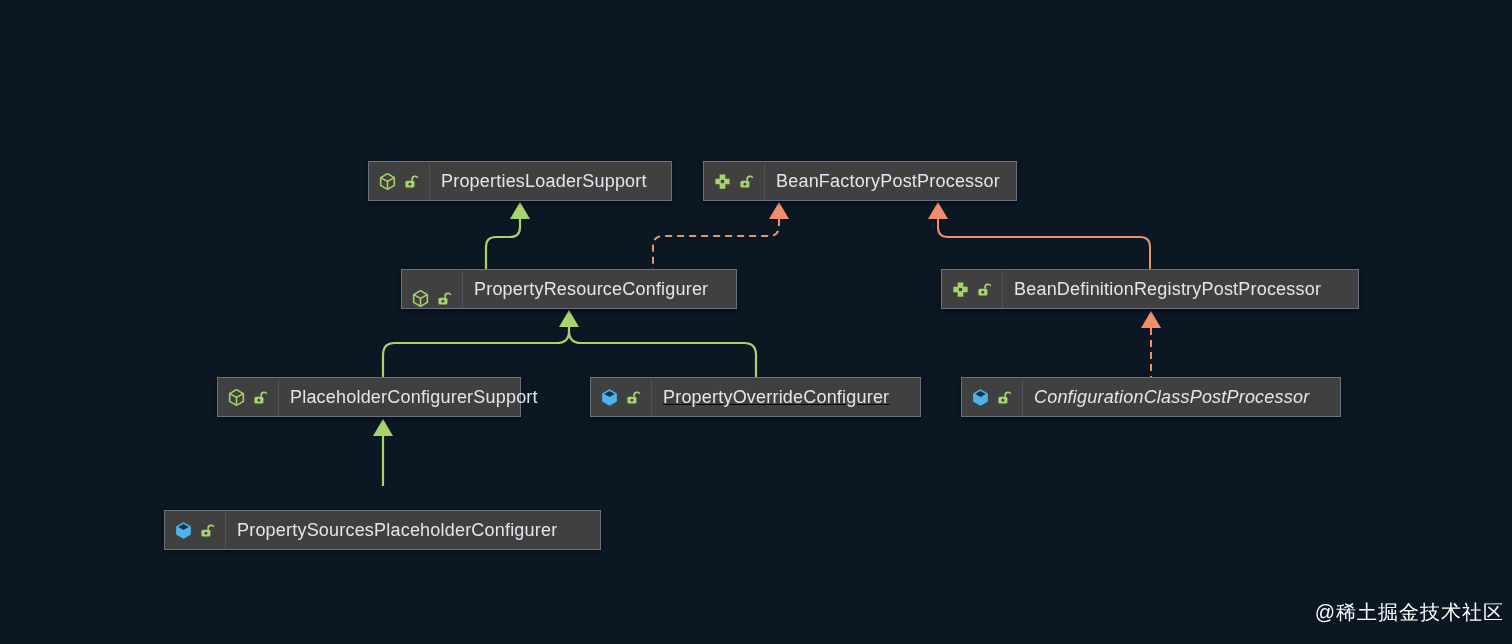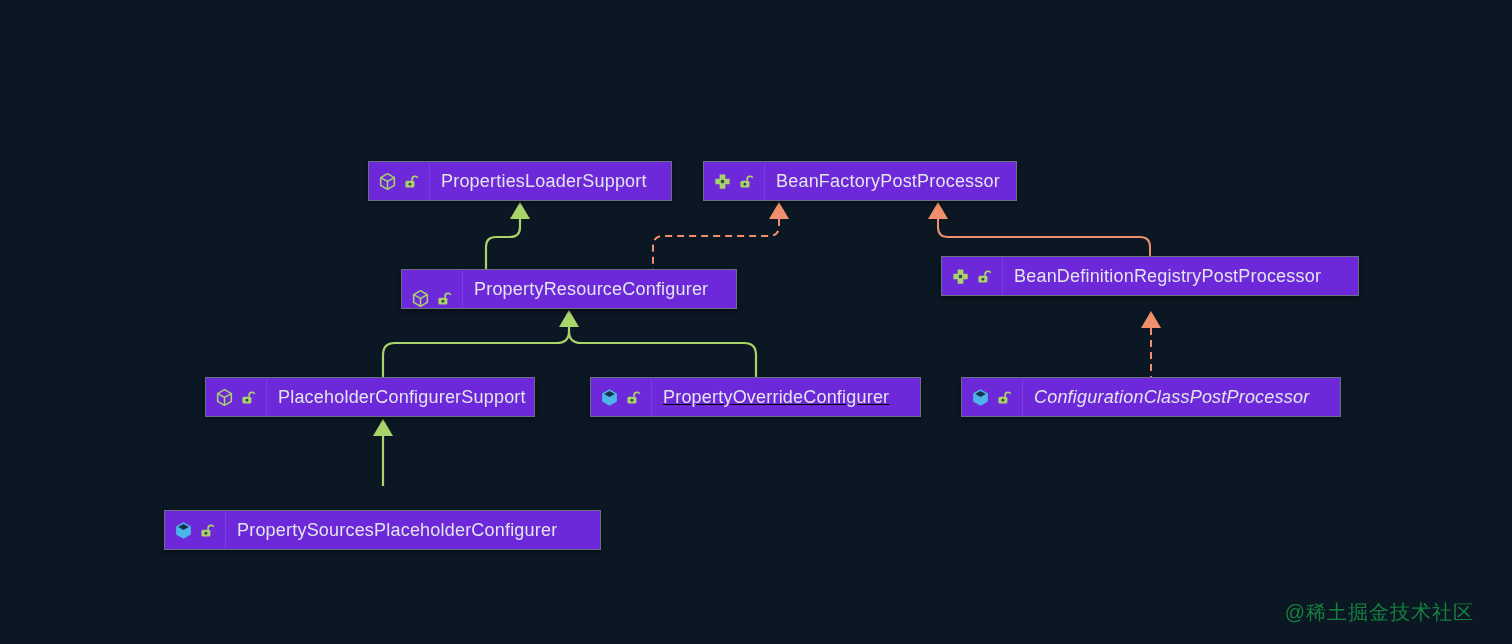--- a/index.html
+++ b/index.html
@@ -8,44 +8,44 @@
     width:1512px;height:644px;
     background:#0c1724;
     overflow:hidden;
     font-family:"Liberation Sans",sans-serif;
   }
   #edges{position:absolute;left:0;top:0;width:1512px;height:644px;pointer-events:none;}
   .node{
     position:absolute;
     box-sizing:border-box;
     display:flex;align-items:center;
-    background:#6d28d9;
+    background:#404040;
     border:1.5px solid #6b7183;
     box-shadow:0 2px 4px rgba(0,0,0,.45);
     padding:0 8px 0 9px;
     cursor:default;
     white-space:nowrap;
   }
   .node .icons{display:flex;align-items:center;}
   .node .type-icon{width:19px;height:19px;display:block;}
   .node .lock-icon{width:15px;height:15px;display:block;margin-left:7px;}
   .node .label{
     margin-left:10px;
     padding-left:11px;
     border-left:1px solid rgba(255,255,255,0.10);
     font-size:18px;
     color:#e2e5ec;
     letter-spacing:.2px;
     line-height:37px;
   }
   #watermark{
     position:absolute;
-    right:38px;bottom:18px;
+    right:8px;bottom:18px;
     font-size:20px;
-    color:#15803d;
+    color:#ffffff;
     letter-spacing:1px;
   }
 </style>
 </head>
 <body>
 
 <div id="canvas">
   <svg id="edges">
       <path d="M520,219 L520,227 Q520,237 510,237 L496,237 Q486,237 486,247 L486,269" fill="none" stroke="#a9d36b" stroke-width="2.2"></path>
       <polygon points="520,202 510,219 530,219" fill="#a9d36b"></polygon>
@@ -97,35 +97,35 @@
       <path d="M2.8 5.9 L10 10 L17.2 5.9 M10 10 V18.2" fill="none" stroke="#a9d36b" stroke-width="1.6"></path>
     </svg>
           <svg class="lock-icon" viewBox="0 0 16 16">
     <rect x="1.5" y="7.3" width="9.6" height="7.2" rx="1.6" fill="#a9d36b"></rect>
     <circle cx="6.3" cy="10.9" r="1.5" fill="#3b4254"></circle>
     <path d="M8.7 7.3 V5.6 a3.1 3.1 0 0 1 5.9-1.4" stroke="#a9d36b" stroke-width="1.8" fill="none"></path>
   </svg>
         </span>
     <span class="label">PropertyResourceConfigurer</span>
       </div>
-      <div class="node" style="left: 941px; top: 256px; width: 418px; height: 40px;">
+      <div class="node" style="left: 941px; top: 269px; width: 418px; height: 40px;">
         <span class="icons">
           <svg class="type-icon" viewBox="0 0 20 20">
       <path d="M7 2.5 h6 v4.5 h4.5 v6 h-4.5 v4.5 h-6 v-4.5 h-4.5 v-6 h4.5 Z" fill="#a9d36b"></path>
       <rect x="8.3" y="8.3" width="3.4" height="3.4" fill="#3b4254"></rect>
     </svg>
           <svg class="lock-icon" viewBox="0 0 16 16">
     <rect x="1.5" y="7.3" width="9.6" height="7.2" rx="1.6" fill="#a9d36b"></rect>
     <circle cx="6.3" cy="10.9" r="1.5" fill="#3b4254"></circle>
     <path d="M8.7 7.3 V5.6 a3.1 3.1 0 0 1 5.9-1.4" stroke="#a9d36b" stroke-width="1.8" fill="none"></path>
   </svg>
         </span>
     <span class="label">BeanDefinitionRegistryPostProcessor</span>
       </div>
-      <div class="node" style="left: 205px; top: 377px; width: 330px; height: 40px;">
+      <div class="node" style="left: 217px; top: 377px; width: 304px; height: 40px;">
         <span class="icons">
           <svg class="type-icon" viewBox="0 0 20 20">
       <path d="M10 1.8 L17.2 5.9 V14.1 L10 18.2 L2.8 14.1 V5.9 Z" fill="none" stroke="#a9d36b" stroke-width="1.6" stroke-linejoin="round"></path>
       <path d="M2.8 5.9 L10 10 L17.2 5.9 M10 10 V18.2" fill="none" stroke="#a9d36b" stroke-width="1.6"></path>
     </svg>
           <svg class="lock-icon" viewBox="0 0 16 16">
     <rect x="1.5" y="7.3" width="9.6" height="7.2" rx="1.6" fill="#a9d36b"></rect>
     <circle cx="6.3" cy="10.9" r="1.5" fill="#3b4254"></circle>
     <path d="M8.7 7.3 V5.6 a3.1 3.1 0 0 1 5.9-1.4" stroke="#a9d36b" stroke-width="1.8" fill="none"></path>
   </svg>

